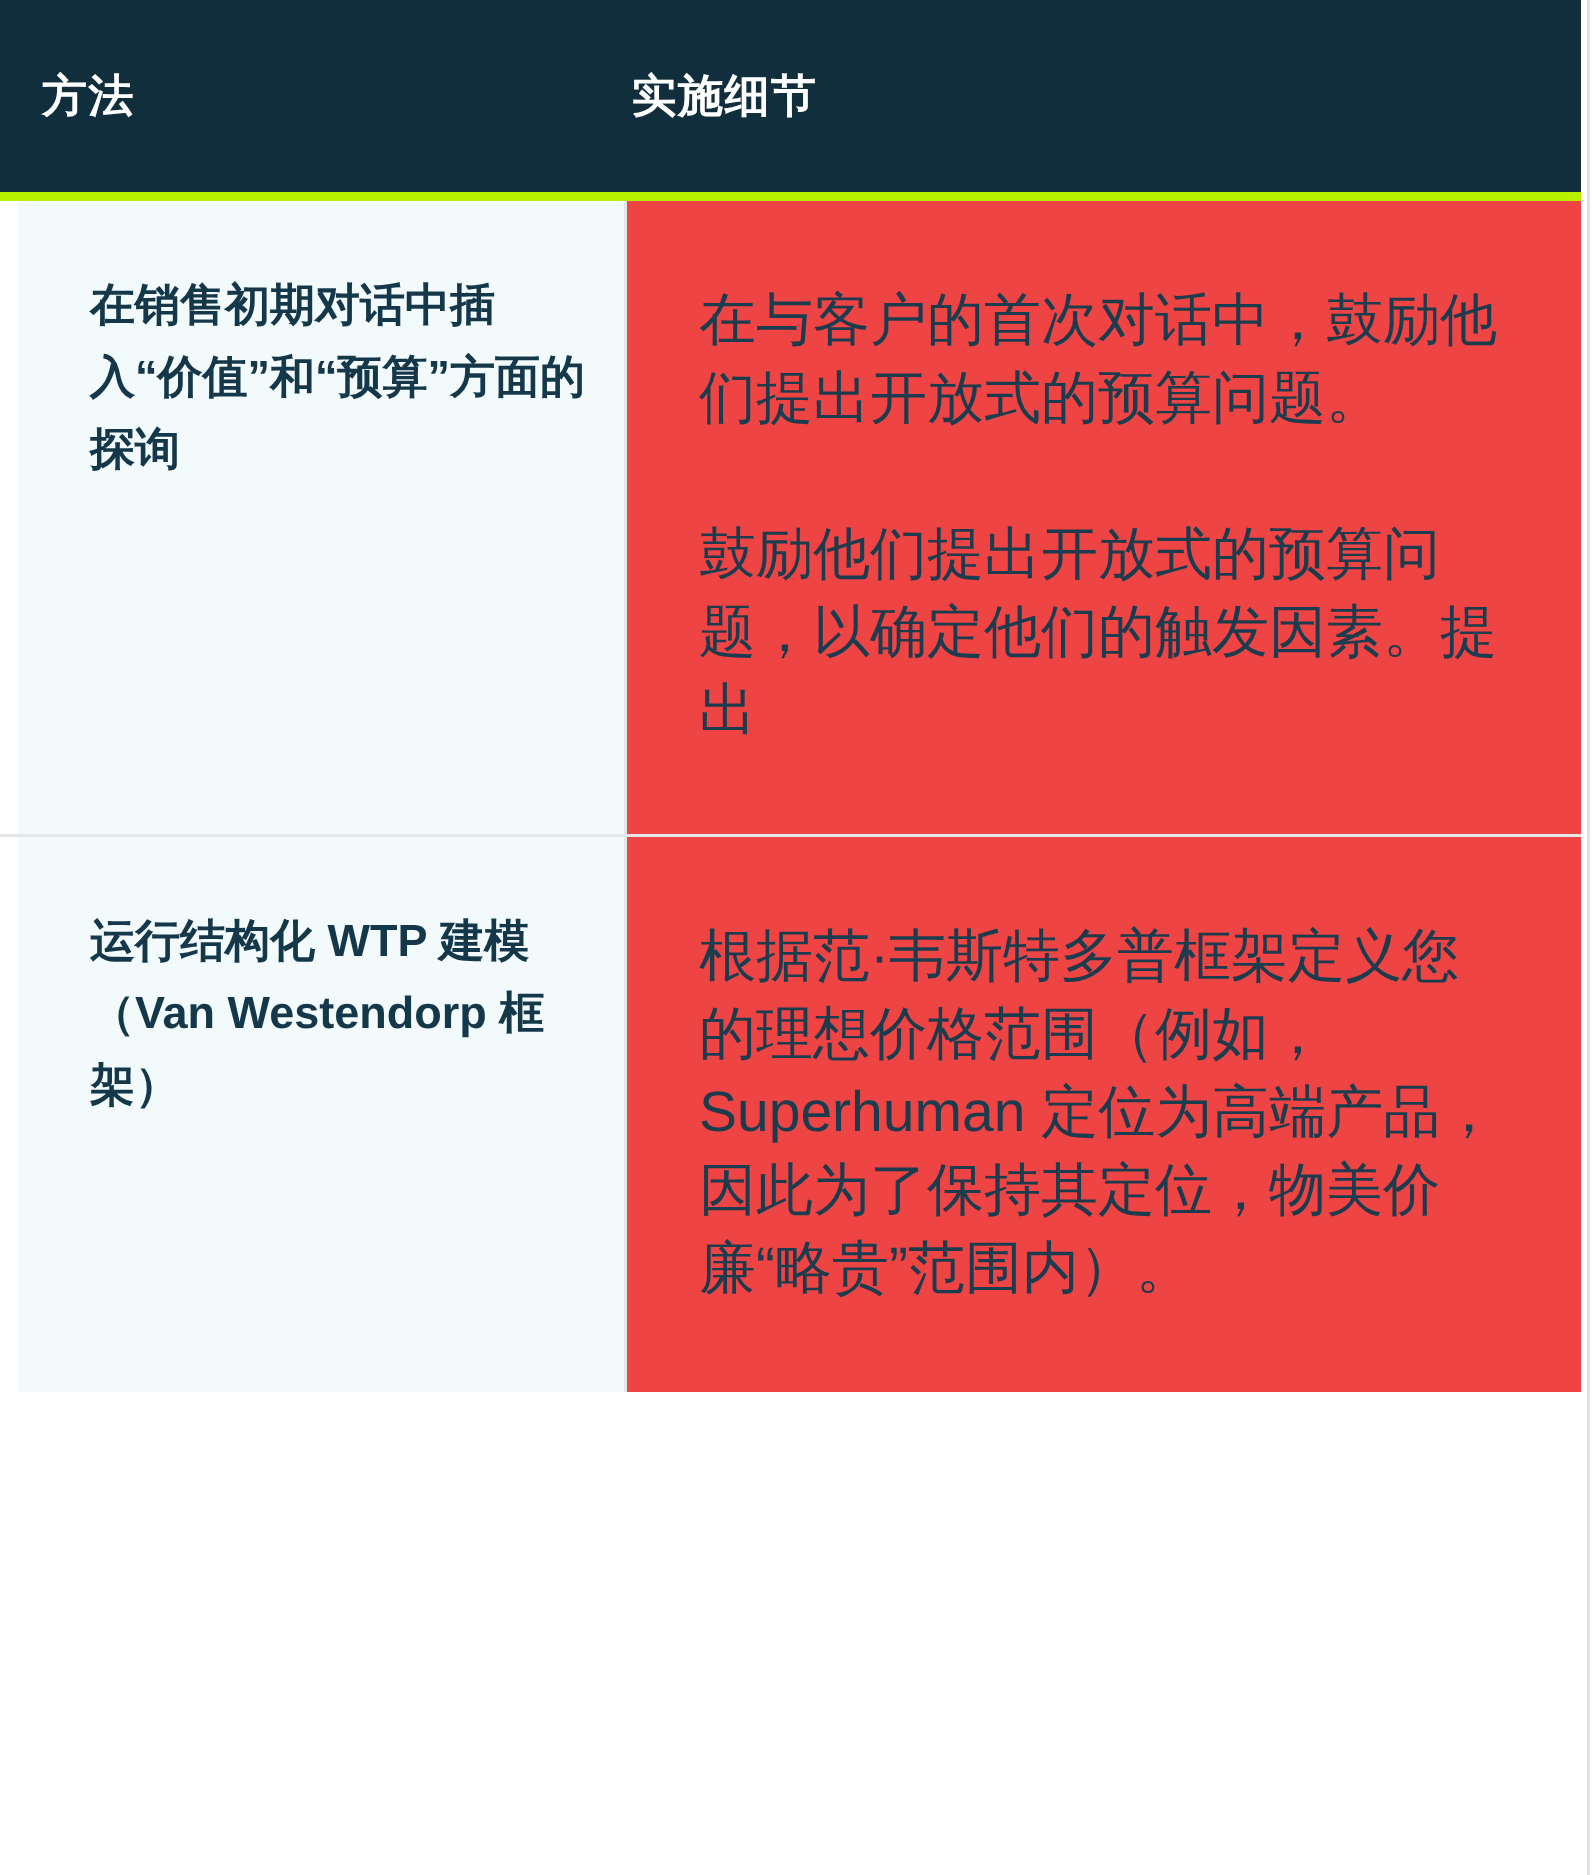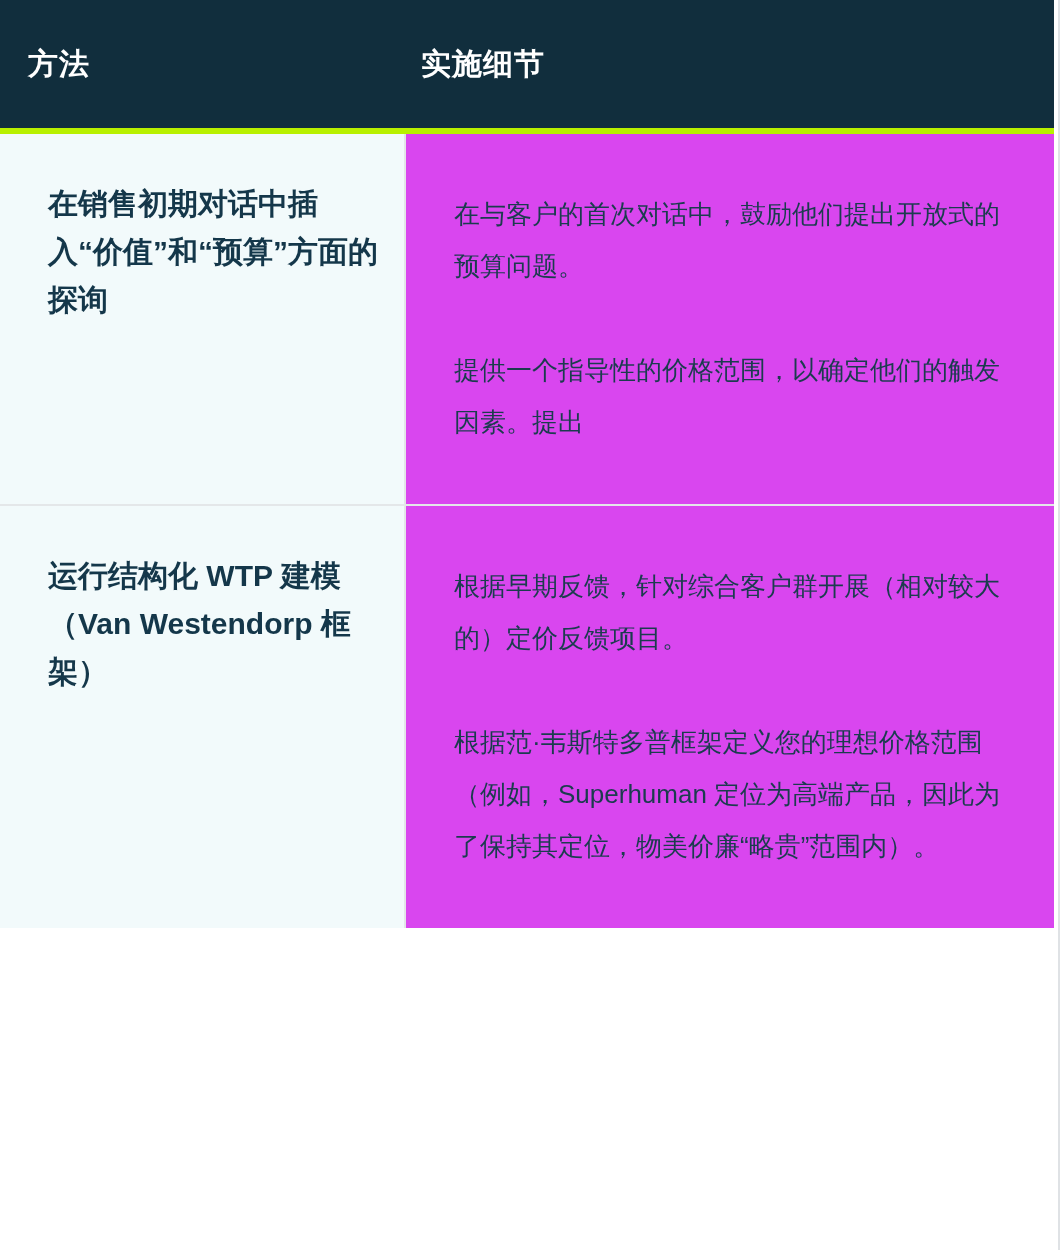--- a/index.html
+++ b/index.html
@@ -55,27 +55,28 @@
   .td-method {
     flex: 0 0 auto;
     width: 406px;
     border-right: 2px solid #e3e6e8;
     background: #f2fafb;
     padding: 46px 26px 34px 48px;
     color: #14374a;
     font-size: 30px;
     font-weight: bold;
     line-height: 48px;
+    margin-left: 12px;
   }
   .td-details {
     flex: 1;
-    background: #d946ef;
+    background: #ef4444;
     padding: 54px 44px 56px 48px;
     color: #1b3c4e;
-    font-size: 26px;
+    font-size: 38px;
     line-height: 52px;
   }
   .td-details p { margin: 0 0 52px 0; }
   .td-details p:last-child { margin-bottom: 0; }
   
   .right-edge-line {
     position: absolute;
     top: 0;
     left: 1058px;
     width: 2px;
@@ -94,28 +95,27 @@
       <div class="th th-method">方法</div>
       <div class="th th-details">实施细节</div>
     </div>
 
     <div class="accent-bar"></div>
 
     <div class="trow divided">
       <div class="td-method">在销售初期对话中插入“价值”和“预算”方面的探询</div>
       <div class="td-details">
         <p>在与客户的首次对话中，鼓励他们提出开放式的预算问题。</p>
-        <p>提供一个指导性的价格范围，以确定他们的触发因素。提出</p>
+        <p>鼓励他们提出开放式的预算问题，以确定他们的触发因素。提出</p>
       </div>
     </div>
 
     <div class="trow">
       <div class="td-method">运行结构化 WTP 建模（Van Westendorp 框架）</div>
       <div class="td-details">
-        <p>根据早期反馈，针对综合客户群开展（相对较大的）定价反馈项目。</p>
         <p>根据范·韦斯特多普框架定义您的理想价格范围（例如，Superhuman 定位为高端产品，因此为了保持其定位，物美价廉“略贵”范围内）。</p>
       </div>
     </div>
 
   </div>
 
   <div class="right-edge-line"></div>
 
 </div>
 

